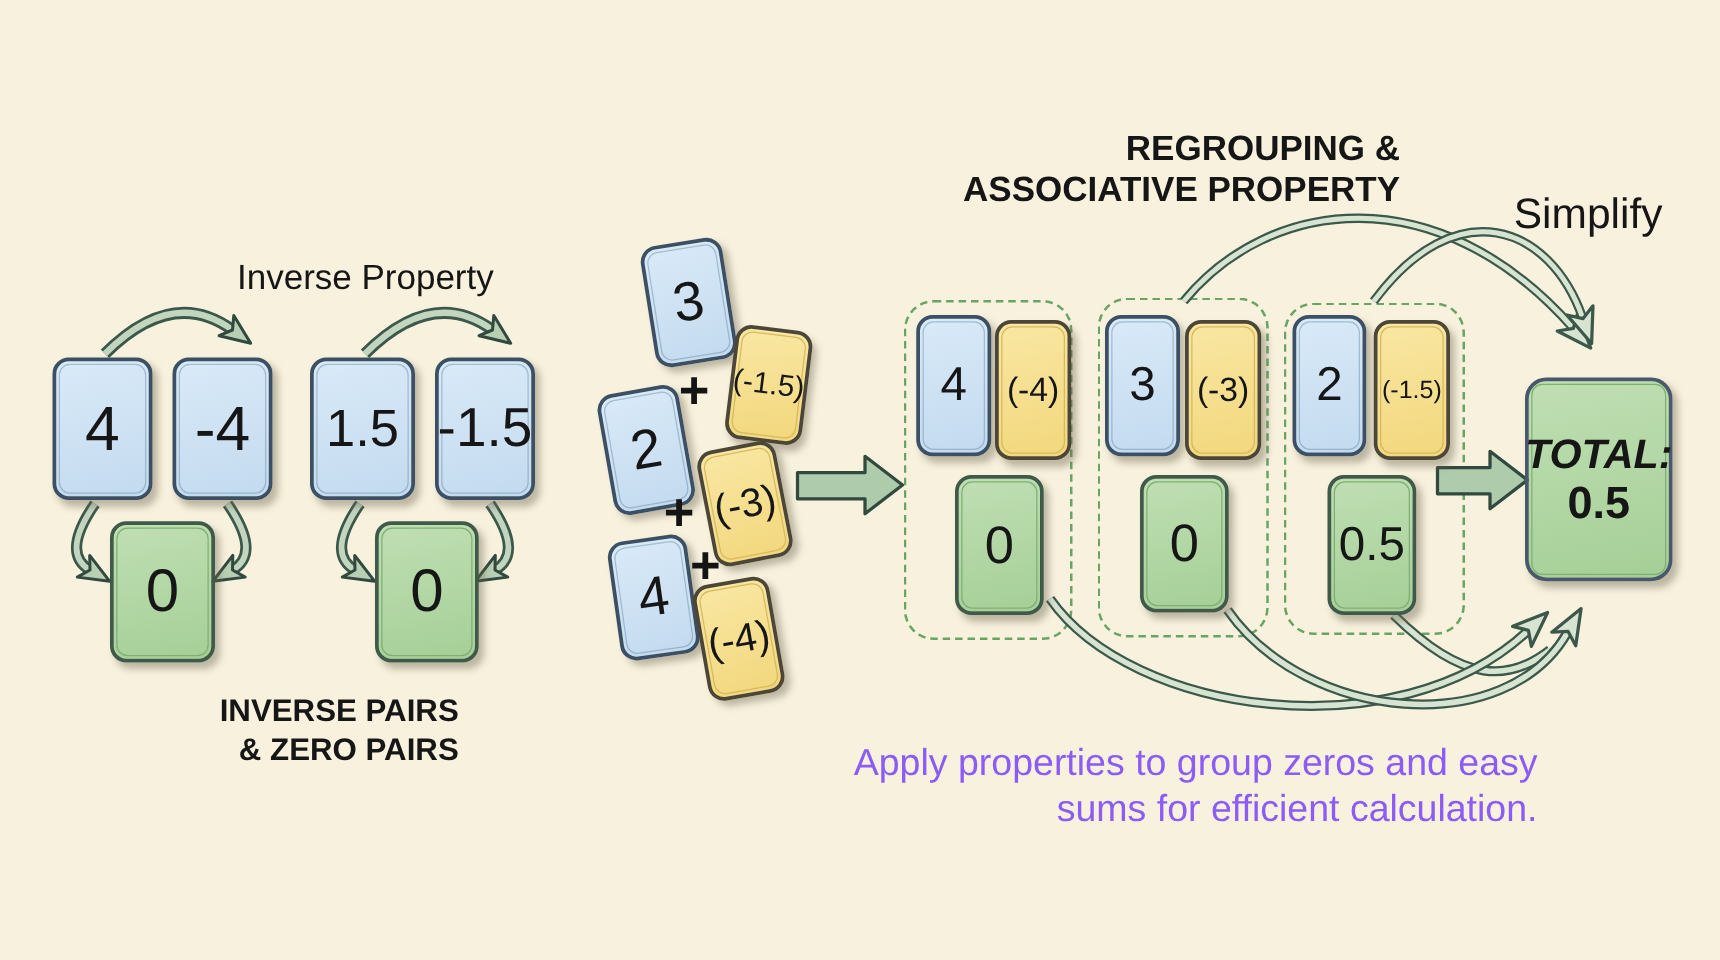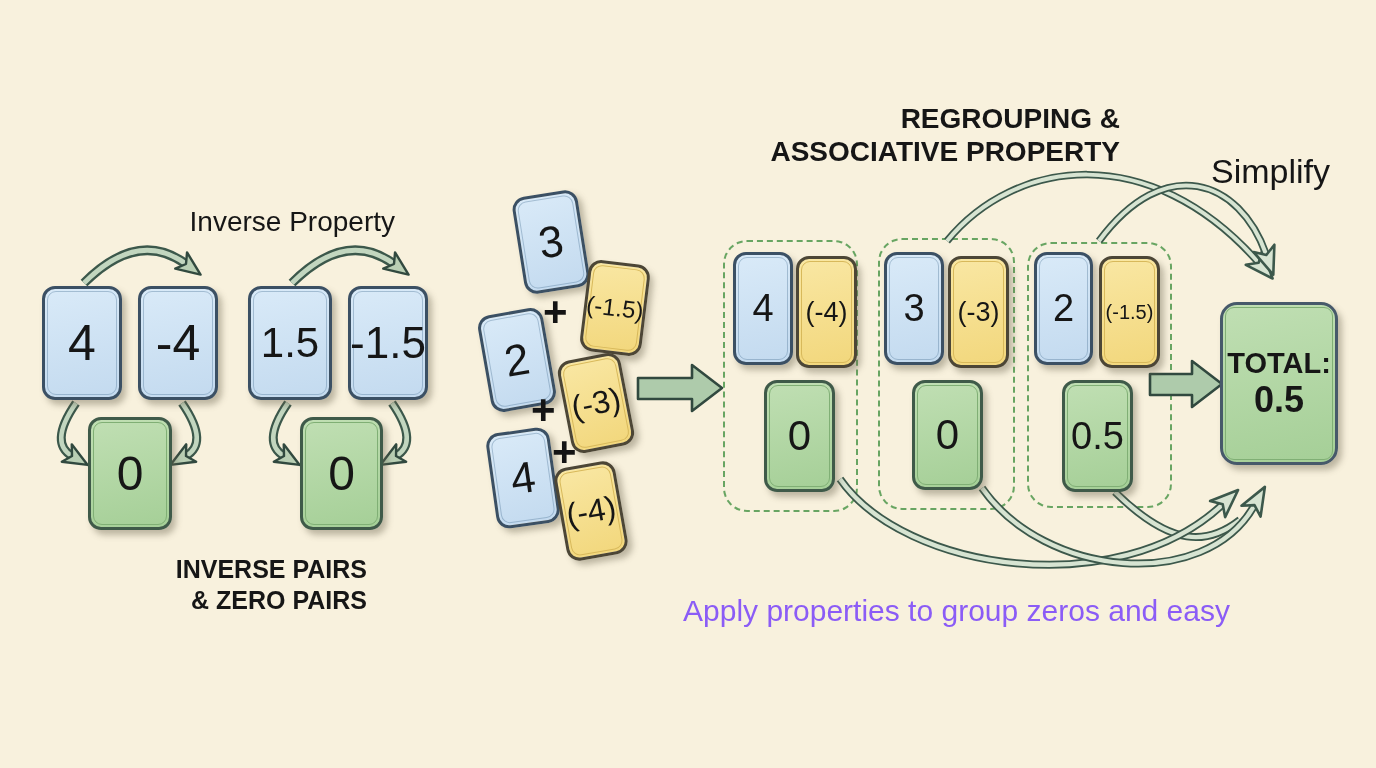--- a/index.html
+++ b/index.html
@@ -191,19 +191,20 @@
   <span>2</span>
   </div>
 <div class="card yellow" style="left:1099px;top:256px;width:61px;height:112px;font-size:20px;">
   <span>(-1.5)</span>
   </div>
 <div class="card green" style="left:1062px;top:380px;width:71px;height:112px;font-size:38px;">
   <span>0.5</span>
   </div>
 
 <div class="card green total" style="left:1220px;top:302px;width:118px;height:163px;">
-  <span style="font-size:29px;font-weight:600;">TOTAL:</span>
+  <span style="font-size:33px;font-weight:600;font-style:italic;">TOTAL:</span>
   <span style="font-size:36px;font-weight:600;">0.5</span>
 </div>
 
 <div class="title t-regular" style="left:600px;top:592px;width:630px;font-size:30px;line-height:37px;color:#8b5cf6;">
   <div>Apply properties to group zeros and easy</div>
+  <div>sums for efficient calculation.</div>
 </div>
 
 </body></html>

